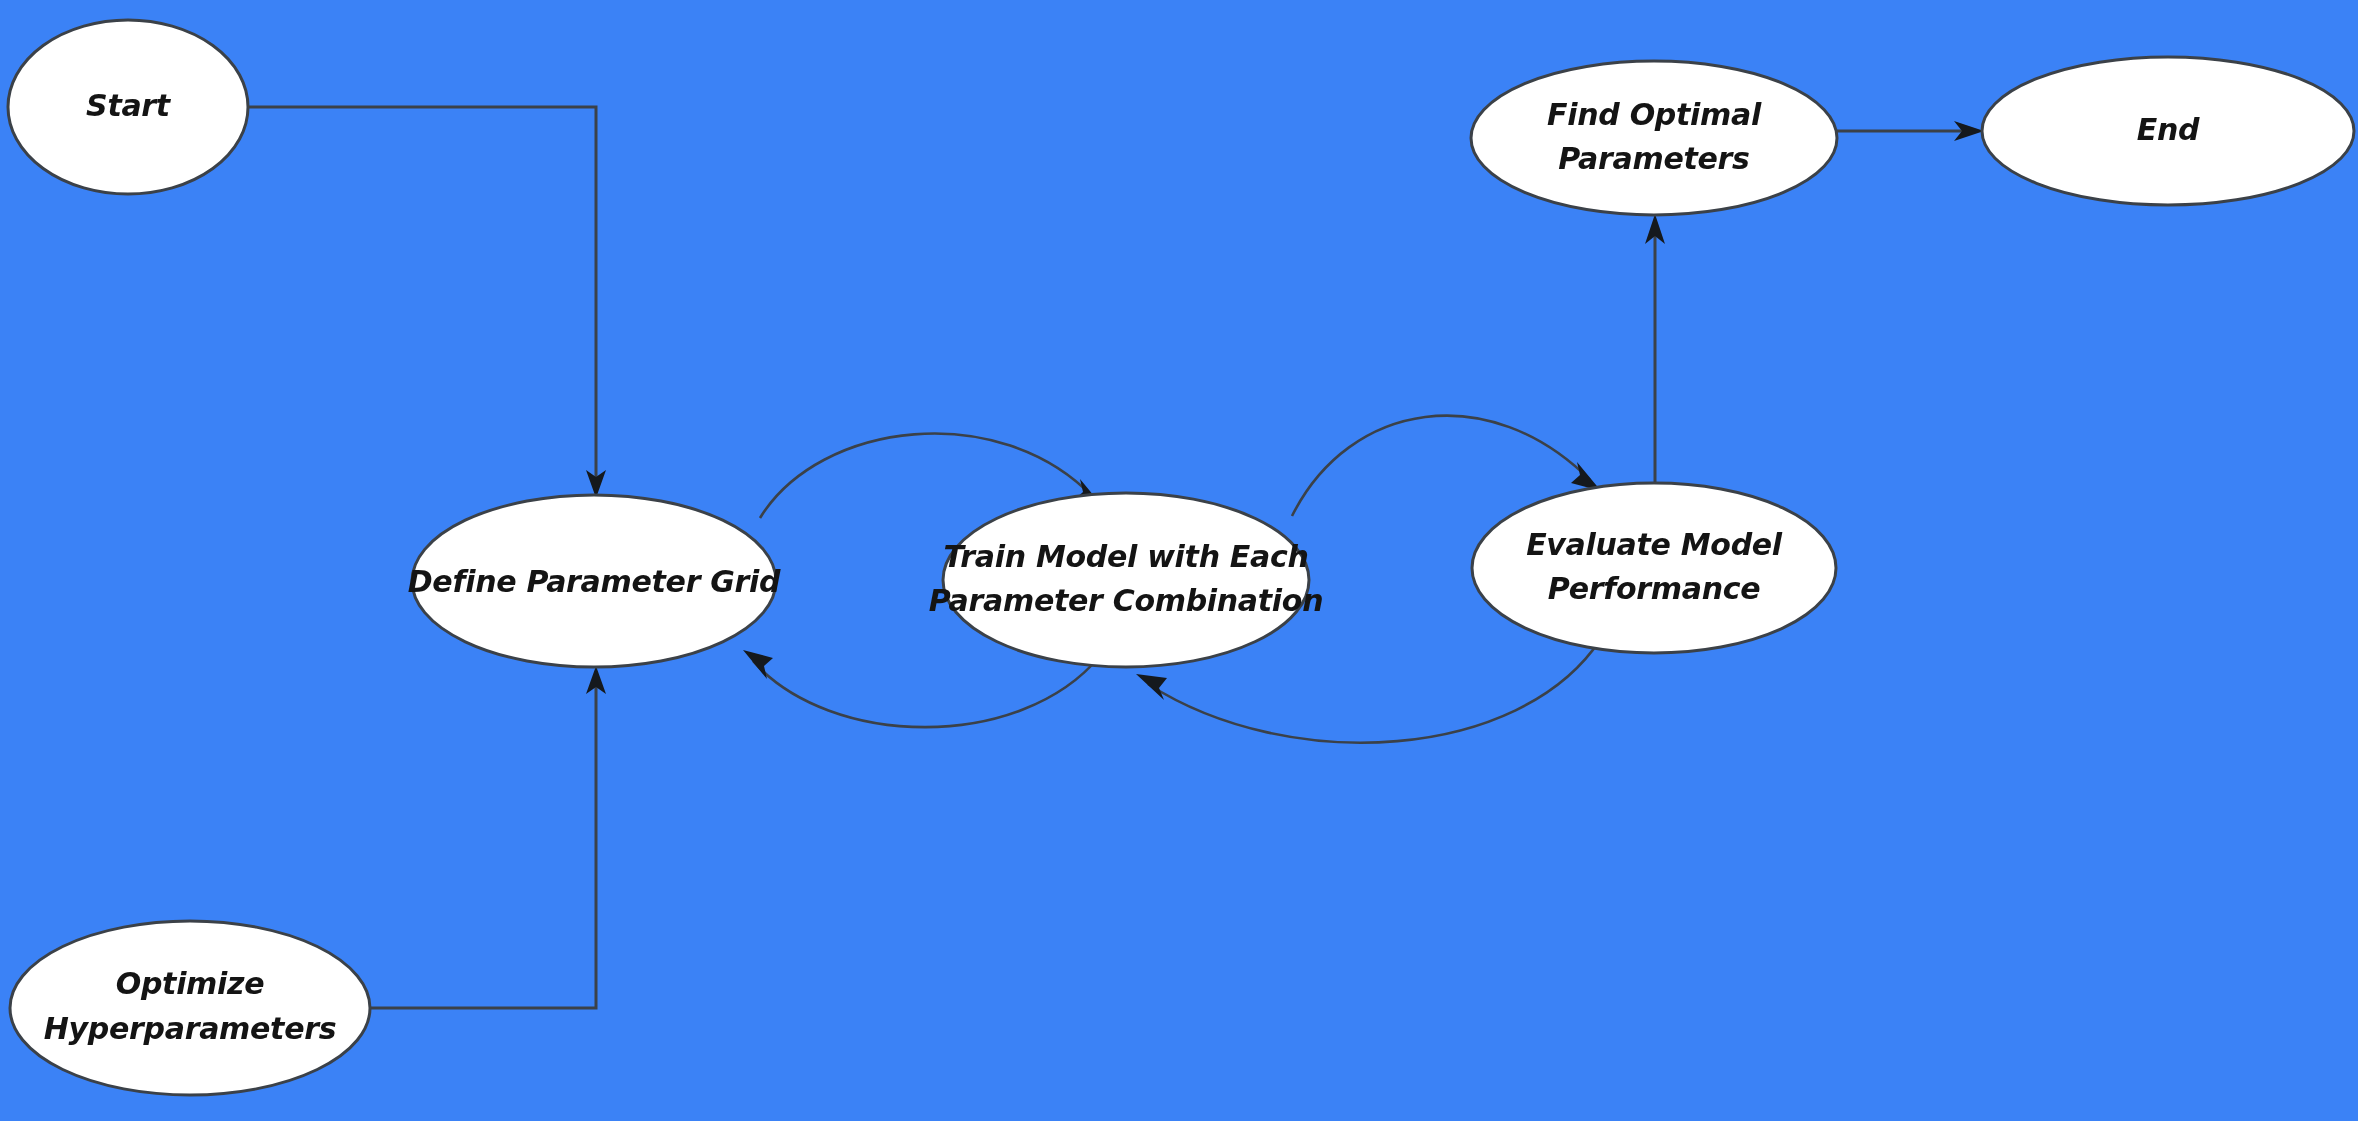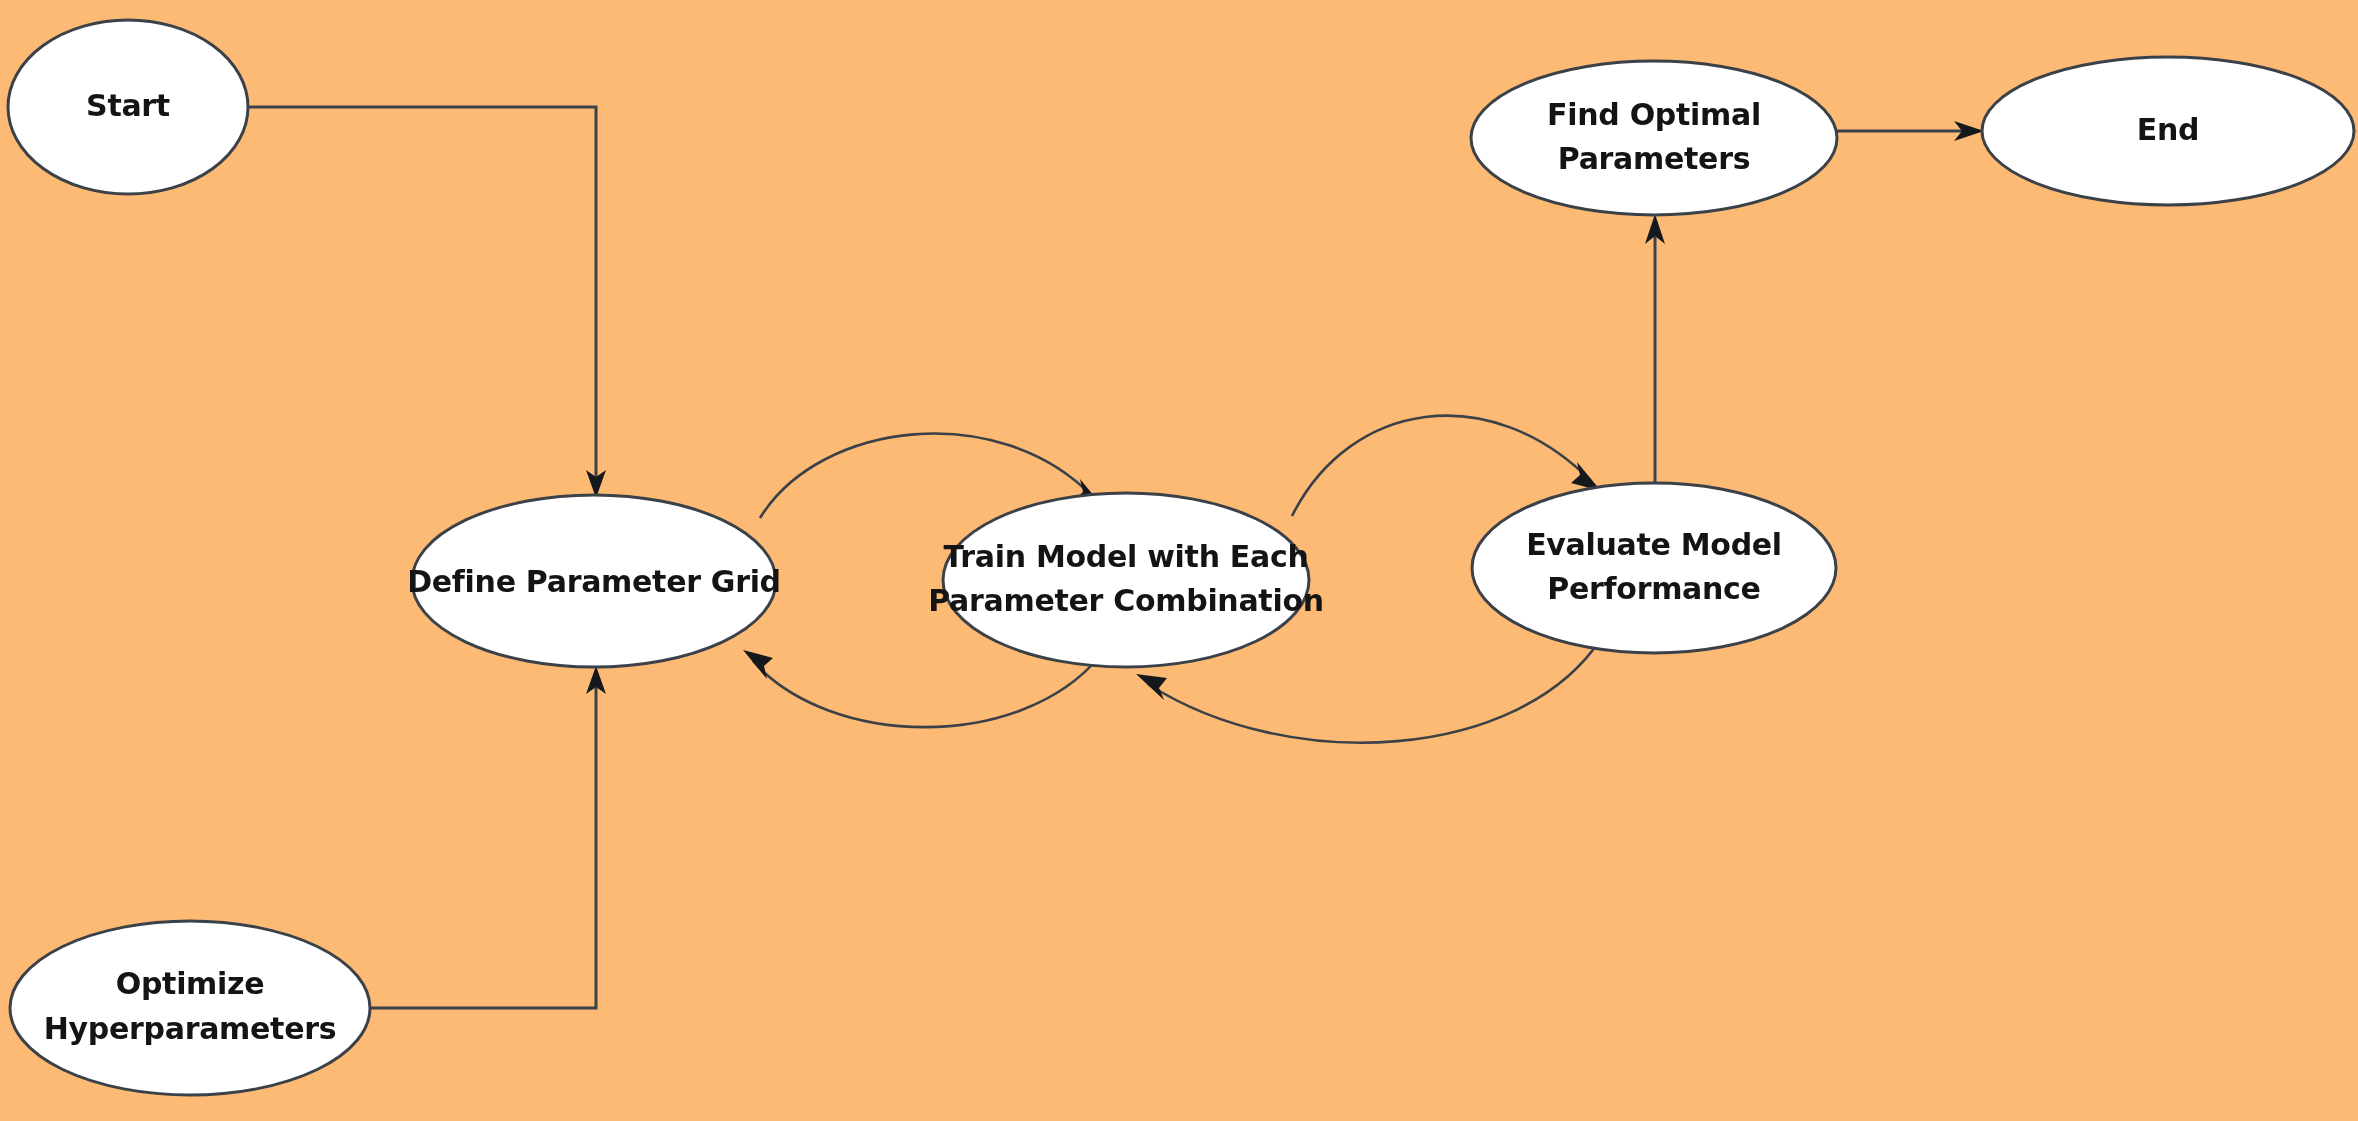--- a/index.html
+++ b/index.html
@@ -4,22 +4,23 @@
 <style>
   html, body {
     margin: 0;
     padding: 0;
     background: #ffffff;
   }
   #canvas-wrap {
     position: relative;
     width: 2358px;
     height: 1121px;
-    background: #fdba74;
+    background: #3b82f6;
     overflow: hidden;
+    font-style: italic;
   }
   svg#flowchart {
     display: block;
     width: 2358px;
     height: 1121px;
   }
   .node-shape {
     fill: #ffffff;
     stroke: #3b4148;
     stroke-width: 3;

